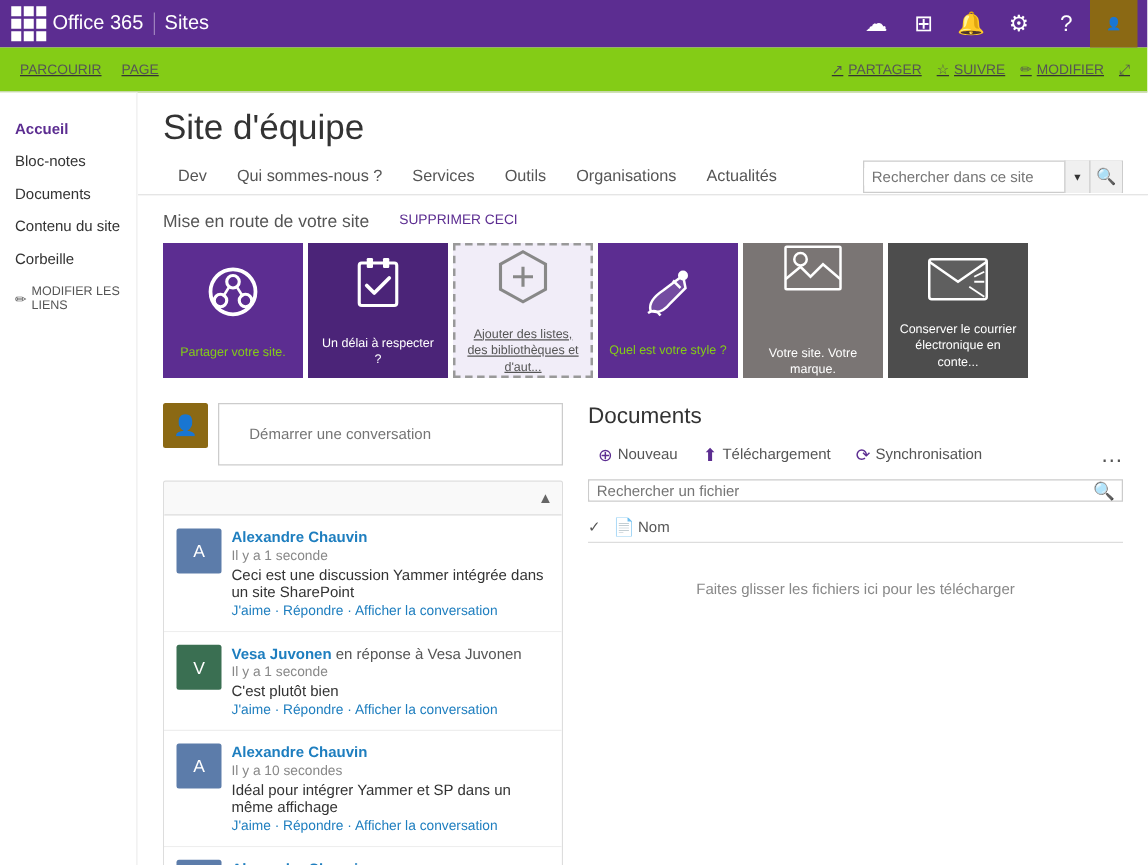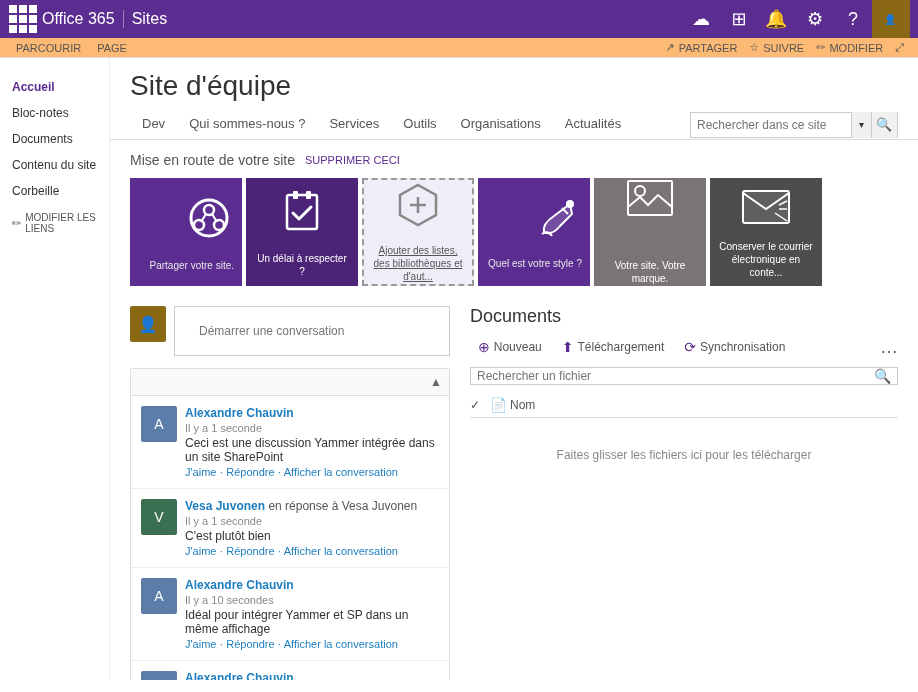--- a/index.html
+++ b/index.html
@@ -31,26 +31,27 @@
       width: 38px; height: 38px; display: flex; align-items: center; justify-content: center;
       cursor: pointer; color: #fff; font-size: 18px;
     }
     #topbar .avatar {
       width: 38px; height: 38px; background: #ccc; border-radius: 0;
       overflow: hidden; cursor: pointer;
     }
 
     
     #toolbar2 {
-      background: #fdba74;
-      height: 20px;
+      background: #84cc16;
+      height: 36px;
       border-bottom: 1px solid #ddd;
       display: flex;
       align-items: center;
       padding: 0 8px;
+      text-decoration: underline;
     }
     #toolbar2 .tb-btn {
       font-size: 11px; color: #555; padding: 0 8px; height: 32px;
       display: flex; align-items: center; cursor: pointer; text-transform: uppercase;
     }
     #toolbar2 .spacer { flex: 1; }
     #toolbar2 .tb-action {
       font-size: 11px; color: #555; padding: 0 6px; height: 32px;
       display: flex; align-items: center; gap: 4px; cursor: pointer;
     }
@@ -132,36 +133,36 @@
       display: flex; align-items: center; justify-content: center; cursor: pointer;
       border-left: 1px solid #ccc;
     }
 
     
     #getting-started {
       padding: 12px 20px 8px;
       background: #fff;
     }
     .gs-header {
-      display: flex; align-items: center; gap: 10px; margin-bottom: 10px;
+      display: flex; align-items: center; gap: 24px; margin-bottom: 10px;
     }
     .gs-title { font-size: 14px; color: #555; }
     .gs-suppress { font-size: 11px; color: #5c2d91; cursor: pointer; text-transform: uppercase; }
 
     
     .tiles-row {
       display: flex; gap: 4px;
     }
     .tile {
       width: 112px; height: 108px;
       display: flex; flex-direction: column; align-items: center; justify-content: center;
       cursor: pointer; padding: 8px; text-align: center; position: relative;
       overflow: hidden;
     }
-    .tile-purple { background: #5c2d91; color: #e5e5e5; align-items: flex-end; }
+    .tile-purple { background: #5c2d91; color: #84cc16; }
     .tile-dark-purple { background: #4b2478; color: white; }
     .tile-outline { background: #f0eaf7; border: 2px dashed #aaa; color: #555; text-decoration: underline; }
     .tile-gray { background: #7a7574; color: white; }
     .tile-dark-gray { background: #4d4d4d; color: white; }
     .tile-icon { font-size: 40px; margin-bottom: 6px; }
     .tile-label { font-size: 10px; line-height: 1.3; }
 
     
     #two-col {
       display: flex; gap: 0; padding: 12px 20px; background: #fff;

